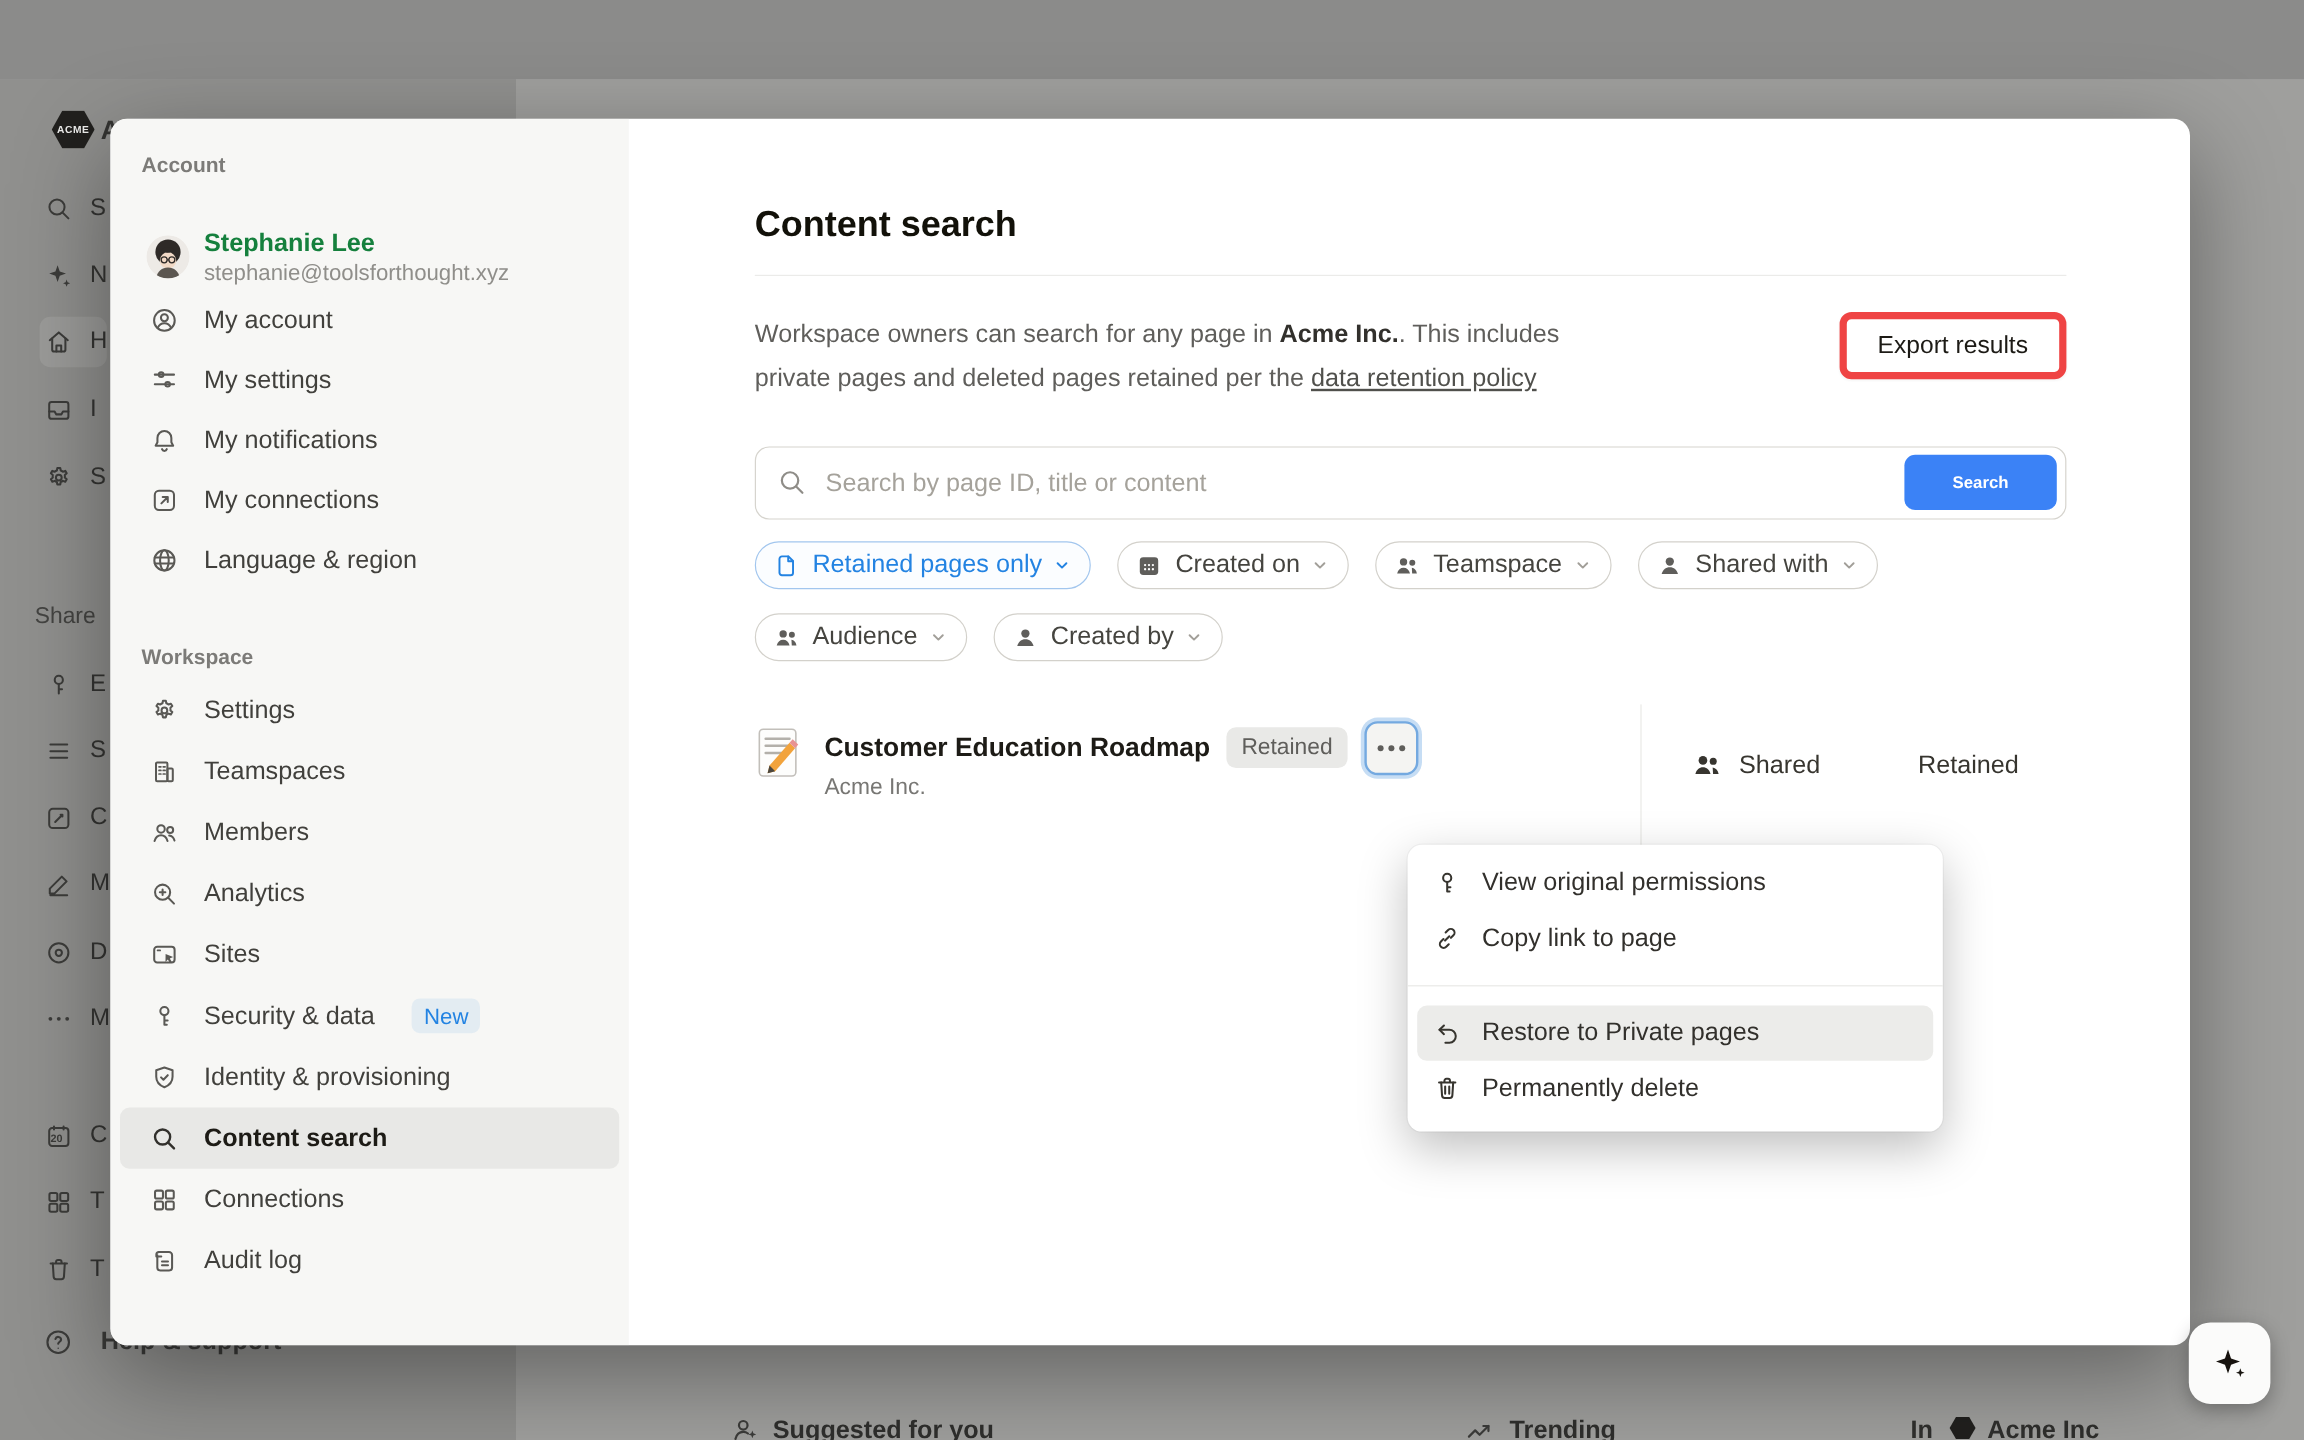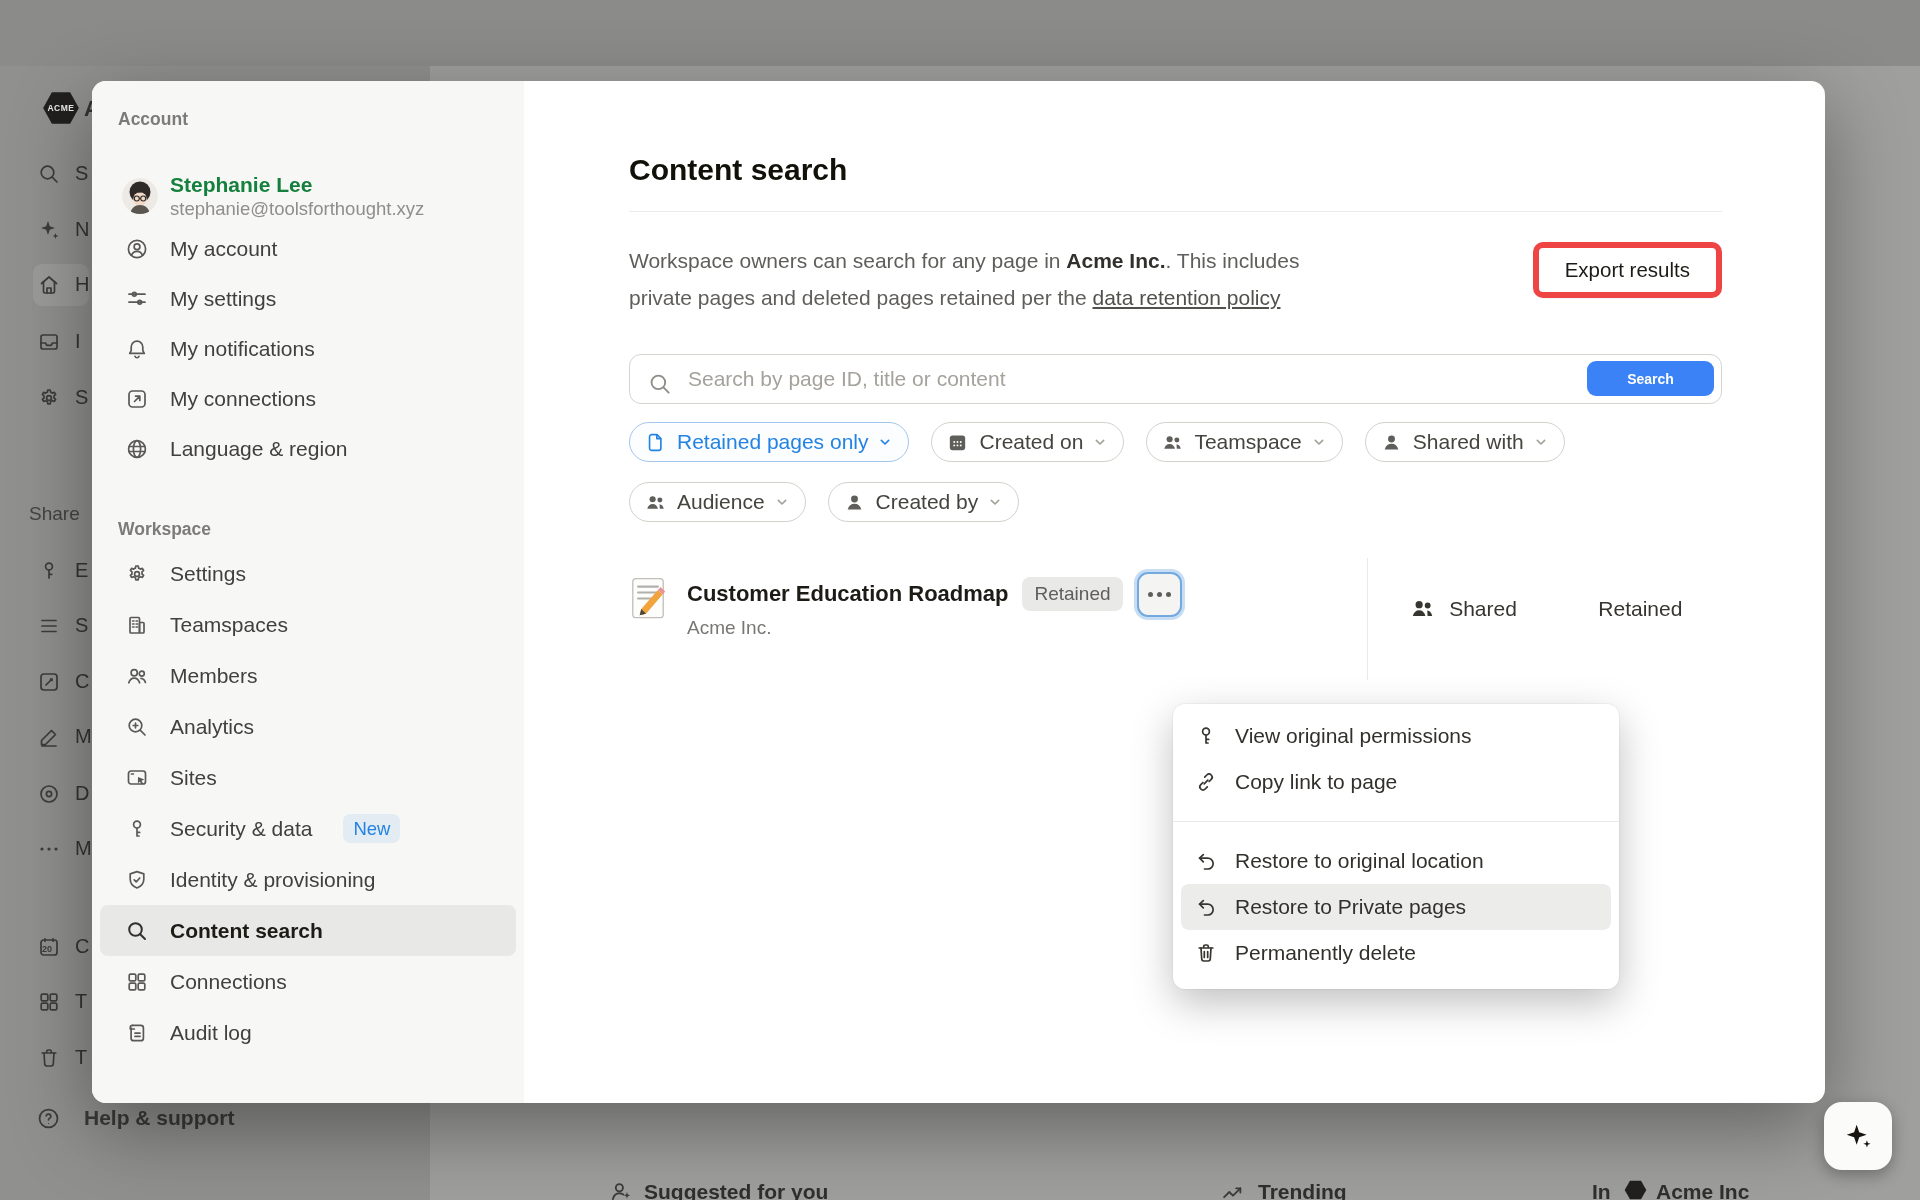--- a/index.html
+++ b/index.html
@@ -25,21 +25,21 @@
   .home-tile{left:33px;top:264px;width:56px;height:42px;background:#9b9b99;border-radius:9px;z-index:2;}
   .bg-footer-text{font-size:21px;font-weight:bold;color:#2f2f2d;z-index:2;}
   .help-text{font-size:21px;font-weight:bold;color:#3a3a38;z-index:2;}
   .ai-btn{left:1824px;top:1102px;width:68px;height:68px;border-radius:18px;background:#fbfbfa;
     box-shadow:0 5px 16px rgba(0,0,0,.3);display:flex;align-items:center;justify-content:center;
     color:#17130e;z-index:50;}
   .mini-hex{width:23px;height:20px;background:#21201e;
     clip-path:polygon(26% 4%,74% 4%,97% 50%,74% 96%,26% 96%,3% 50%);z-index:2;}
 
   
-  .modal{left:92px;top:81px;width:1733px;height:1022px;background:#fff;border-radius:14px;
+  .modal{left:92px;top:99px;width:1733px;height:1022px;background:#fff;border-radius:14px;
     box-shadow:0 25px 80px rgba(0,0,0,.38);z-index:10;display:flex;overflow:hidden;}
   .msb{width:432px;flex:0 0 432px;background:#f7f7f5;padding-top:28px;box-sizing:border-box;}
   .msb-h{margin:0 0 0 26px;font-size:17.5px;font-weight:bold;color:#7c7b78;height:21px;line-height:21px;}
   .user-row{margin:38px 8px 0 8px;padding-left:22px;height:56px;display:flex;align-items:center;gap:12px;}
   .user-name{font-size:21px;font-weight:bold;color:#15803d;line-height:25px;}
   .user-mail{font-size:18.5px;color:#8f8e8a;line-height:23px;}
   .sitem{margin:0 8px;height:50px;border-radius:8px;display:flex;align-items:center;
     padding-left:25px;gap:21px;font-size:21px;color:#41403c;cursor:default;}
   .sitem .sic{color:#5a5955;display:flex;}
   .sitem.ws{height:51px;}
@@ -50,21 +50,21 @@
   .mct{flex:1;padding:70px 103px 0 105px;box-sizing:border-box;position:relative;}
   .pg-title{font-size:30px;font-weight:bold;color:#121109;line-height:38px;}
   .divider{height:1px;background:#ebebe9;margin-top:22px;}
   .desc-row{display:flex;justify-content:space-between;align-items:flex-start;margin-top:30px;}
   .desc{width:880px;font-size:21px;line-height:37px;color:#5f5e5b;}
   .desc b{color:#32302c;}
   .desc a{color:#50504c;text-decoration:underline;cursor:pointer;}
   .export-btn{height:56px;padding:0 26px;border:6px solid #ef4444;border-radius:10px;background:#fff;
     font-size:20.5px;color:#1d1b16;display:flex;align-items:center;box-shadow:0 1px 2px rgba(0,0,0,.04);
     font-family:inherit;cursor:pointer;}
-  .search-wrap{margin-top:38px;height:50px;border:1.5px solid #d6d4ce;border-radius:12px;position:relative;
+  .search-wrap{margin-top:38px;height:61px;border:1.5px solid #d6d4ce;border-radius:12px;position:relative;
     display:flex;align-items:center;box-sizing:border-box;background:#fff;}
   .search-wrap input{border:none;outline:none;background:transparent;flex:1;margin-left:56px;
     font-size:21px;color:#32302c;font-family:inherit;}
   .search-wrap input::placeholder{color:#a5a29b;}
   .search-ic{position:absolute;left:17px;top:16px;color:#8f8d88;}
   .search-btn{position:absolute;right:7px;top:6px;bottom:7px;width:127px;border:none;border-radius:9px;
     background:#3b82f6;color:#fff;font-size:14px;font-weight:bold;font-family:inherit;cursor:pointer;}
   .chips{display:flex;gap:22px;}
   .chips.r1{margin-top:18px;text-align:center;}
   .chips.r2{margin-top:20px;}
@@ -638,29 +638,20 @@
     <span class="mic">
         <svg class="ic" width="24" height="24" viewBox="0 0 24 24">
           <path d="M10.2 13.8l3.6-3.6"></path>
           <path d="M8.9 12.5l-2.1 2.1a3.1 3.1 0 0 0 4.4 4.4l2.1-2.1"></path>
           <path d="M15.1 11.5l2.1-2.1a3.1 3.1 0 0 0-4.4-4.4l-2.1 2.1"></path>
         </svg>
       </span>
     <span>Copy link to page</span>
     </div>
   <div class="mdiv"></div>
-  <div class="mitem">
-    <span class="mic">
-        <svg class="ic" width="24" height="24" viewBox="0 0 24 24">
-          <path d="M9.3 5.6 5.6 9.2l3.7 3.6"></path>
-          <path d="M5.6 9.2h8a5.4 5.4 0 0 1 .3 10.8H10.5"></path>
-        </svg>
-      </span>
-    <span>Restore to original location</span>
-    </div>
   <div class="mitem hl">
     <span class="mic">
         <svg class="ic" width="24" height="24" viewBox="0 0 24 24">
           <path d="M9.3 5.6 5.6 9.2l3.7 3.6"></path>
           <path d="M5.6 9.2h8a5.4 5.4 0 0 1 .3 10.8H10.5"></path>
         </svg>
       </span>
     <span>Restore to Private pages</span>
     </div>
   <div class="mitem">

